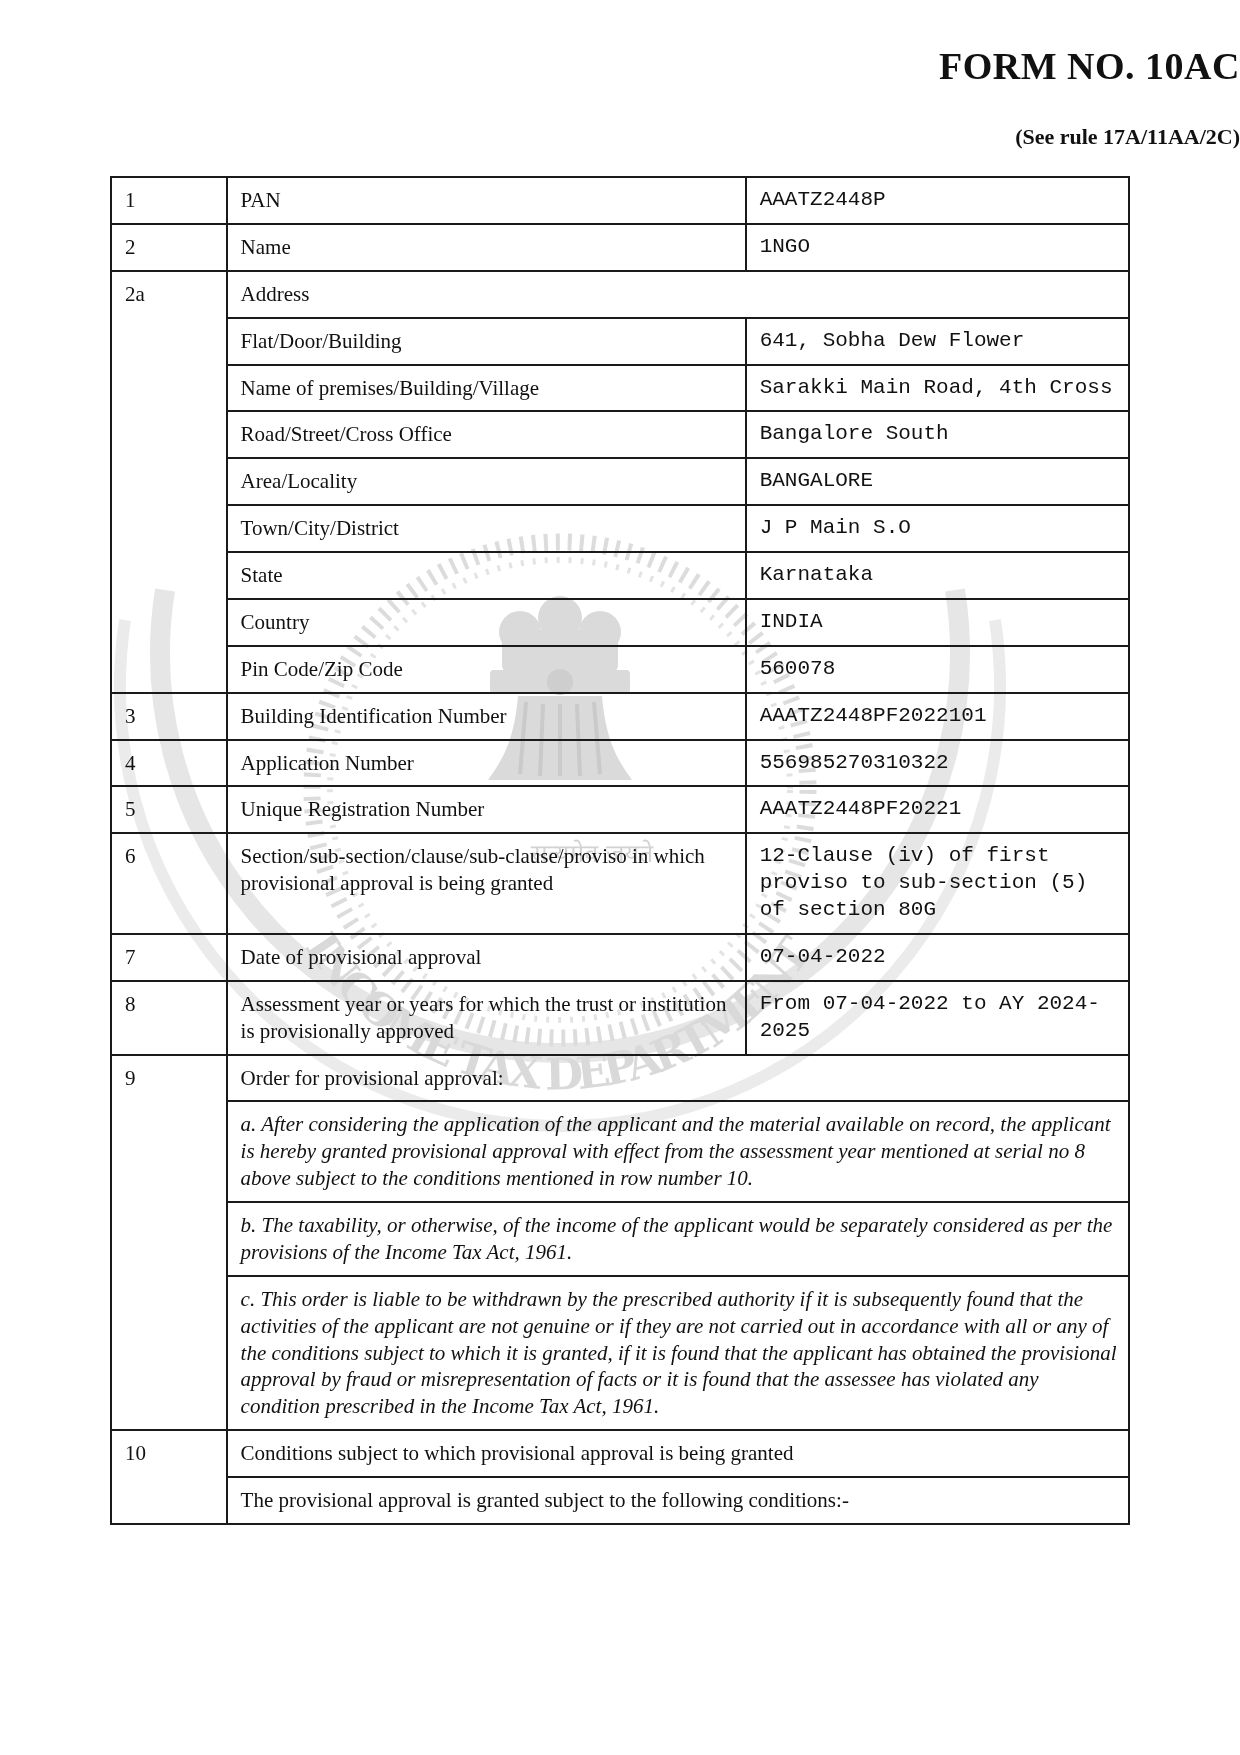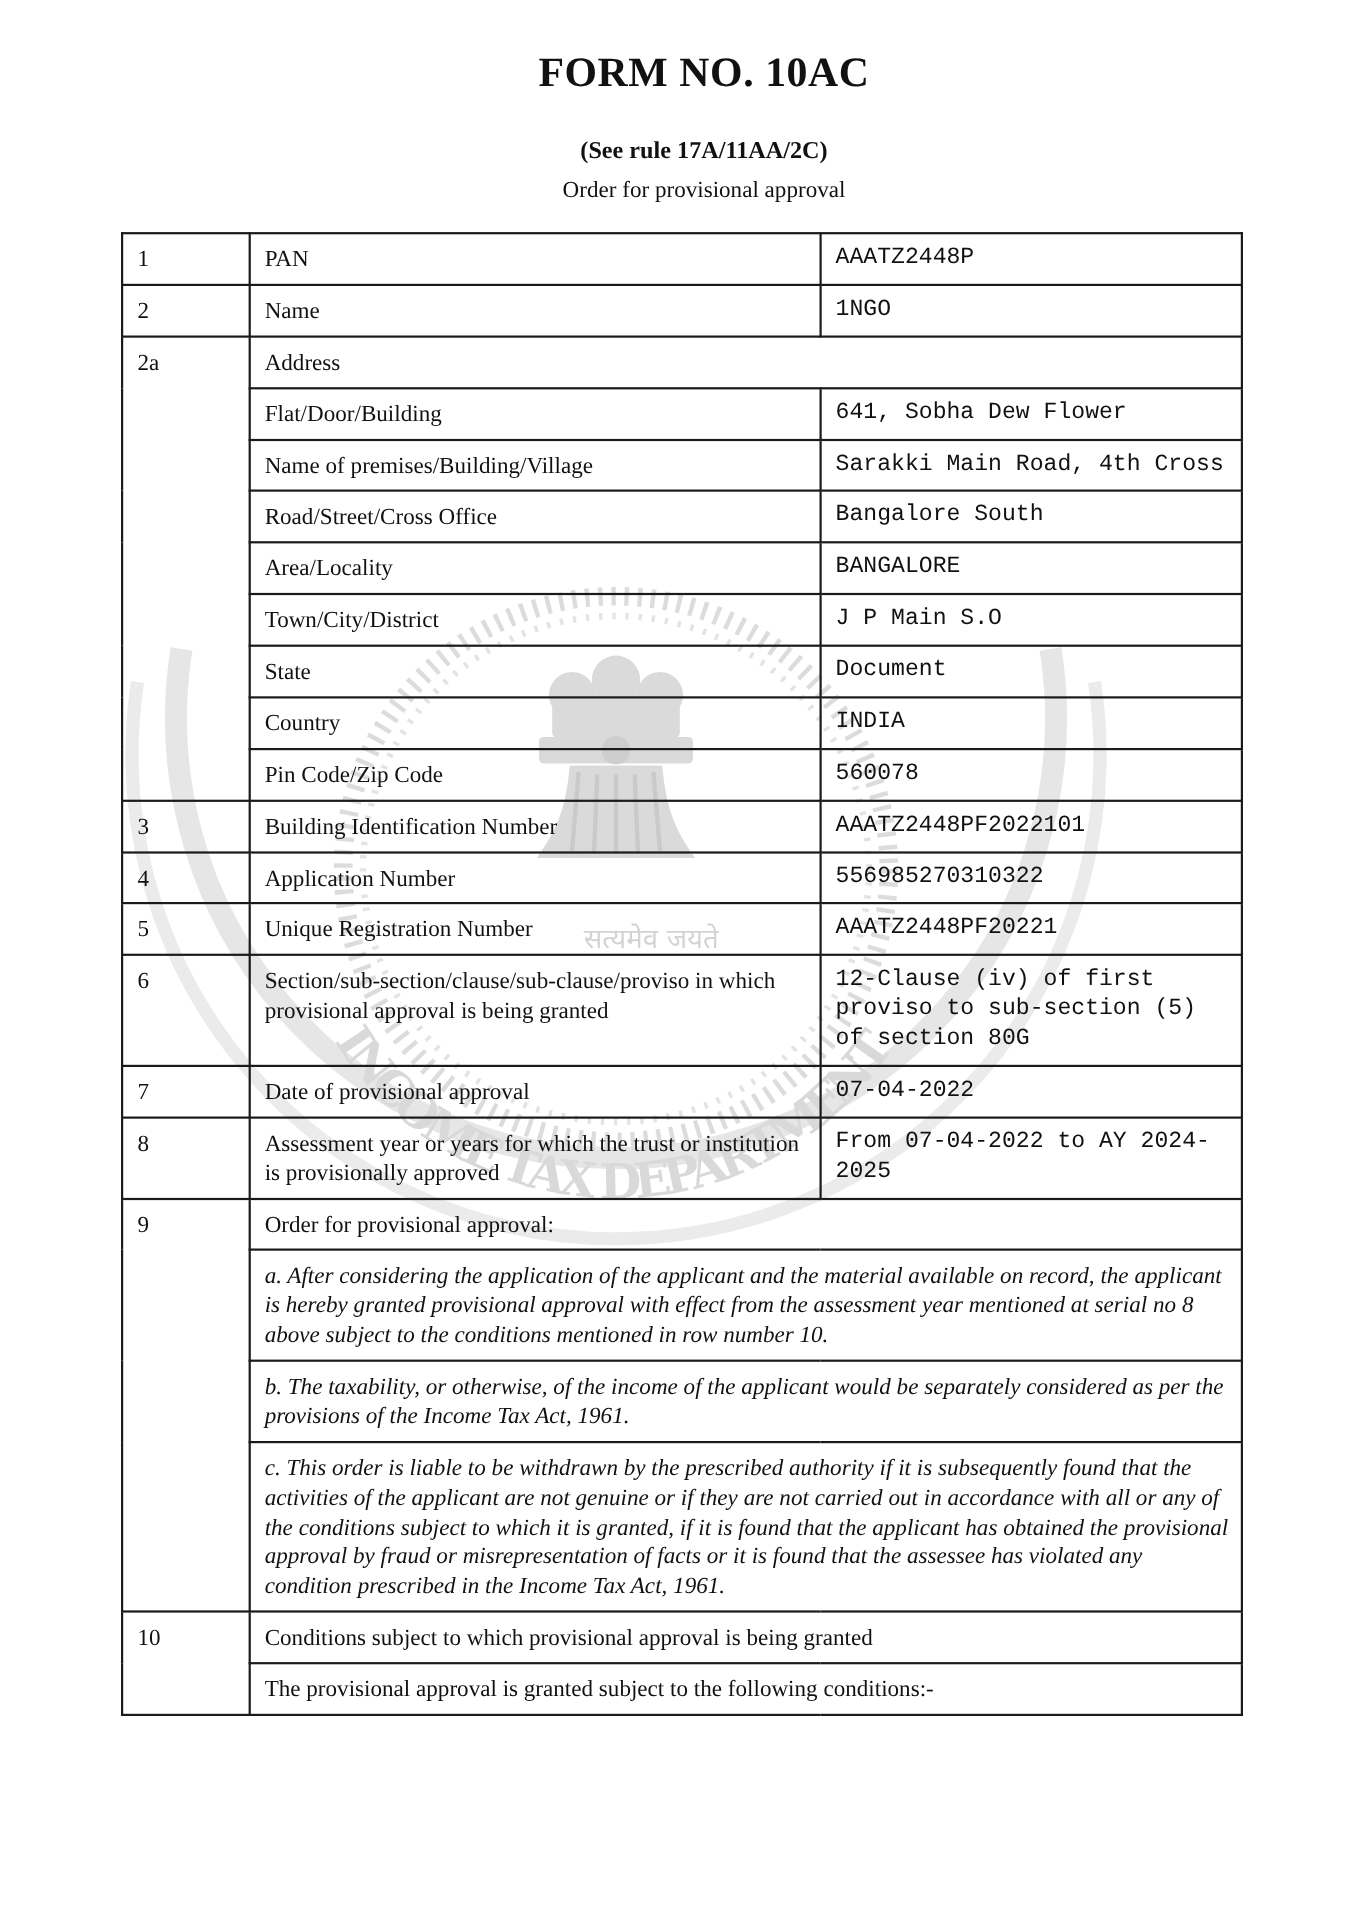--- a/index.html
+++ b/index.html
@@ -1,20 +1,20 @@
 <!DOCTYPE html>
 <html><head>
 <meta charset="utf-8">
 <style>
   html,body{margin:0;padding:0;}
   body{
     width:1240px;height:1755px;position:relative;background:#ffffff;
     font-family:"Liberation Serif", serif;color:#111;overflow:hidden;
   }
-  .doc-header{position:relative;z-index:2;text-align:center;padding-left:40px;}
+  .doc-header{position:relative;z-index:2;text-align:right;padding-left:40px;}
   .form-title{
     margin:44px 0 0 0;font-size:38px;font-weight:700;letter-spacing:0.5px;
   }
   .rule-note{margin:36px 0 0 0;font-size:22px;font-weight:700;}
   .order-subtitle{margin:10px 0 0 0;font-size:21px;font-weight:400;}
 
   .watermark{
     position:absolute;left:90px;top:490px;width:940px;height:740px;
     z-index:0;opacity:0.8;pointer-events:none;
   }
@@ -61,21 +61,20 @@
   <text x="502" y="372" text-anchor="middle" font-size="25" fill="#c9c9c9" font-family="DejaVu Sans, sans-serif">सत्यमेव जयते</text>
   <path id="deptArc" d="M 185 393 A 300 300 0 0 0 755 393" fill="none"></path>
   <text font-size="44" font-weight="bold" letter-spacing="4" fill="#d0d0d0" font-family="DejaVu Serif, serif">
     <textPath href="#deptArc" startOffset="70" textLength="610">INCOME TAX DEPARTMENT</textPath>
   </text>
 </svg>
 
 <div class="doc-header">
   <h1 class="form-title">FORM NO. 10AC</h1>
   <p class="rule-note">(See rule 17A/11AA/2C)</p>
-  <p class="order-subtitle">Order for provisional approval</p>
 </div>
 
 <table class="form-table">
   <colgroup>
       <col style="width:103px">
       <col style="width:537px">
       <col style="width:380px">
     </colgroup>
   <tbody>
     <tr>
@@ -107,21 +106,21 @@
     <tr>
       <td class="lbl">Area/Locality</td>
       <td class="val">BANGALORE</td>
     </tr>
     <tr>
       <td class="lbl">Town/City/District</td>
       <td class="val">J P Main S.O</td>
     </tr>
     <tr>
       <td class="lbl">State</td>
-      <td class="val">Document</td>
+      <td class="val">Karnataka</td>
     </tr>
     <tr>
       <td class="lbl">Country</td>
       <td class="val">INDIA</td>
     </tr>
     <tr>
       <td class="lbl">Pin Code/Zip Code</td>
       <td class="val">560078</td>
     </tr>
     <tr>

